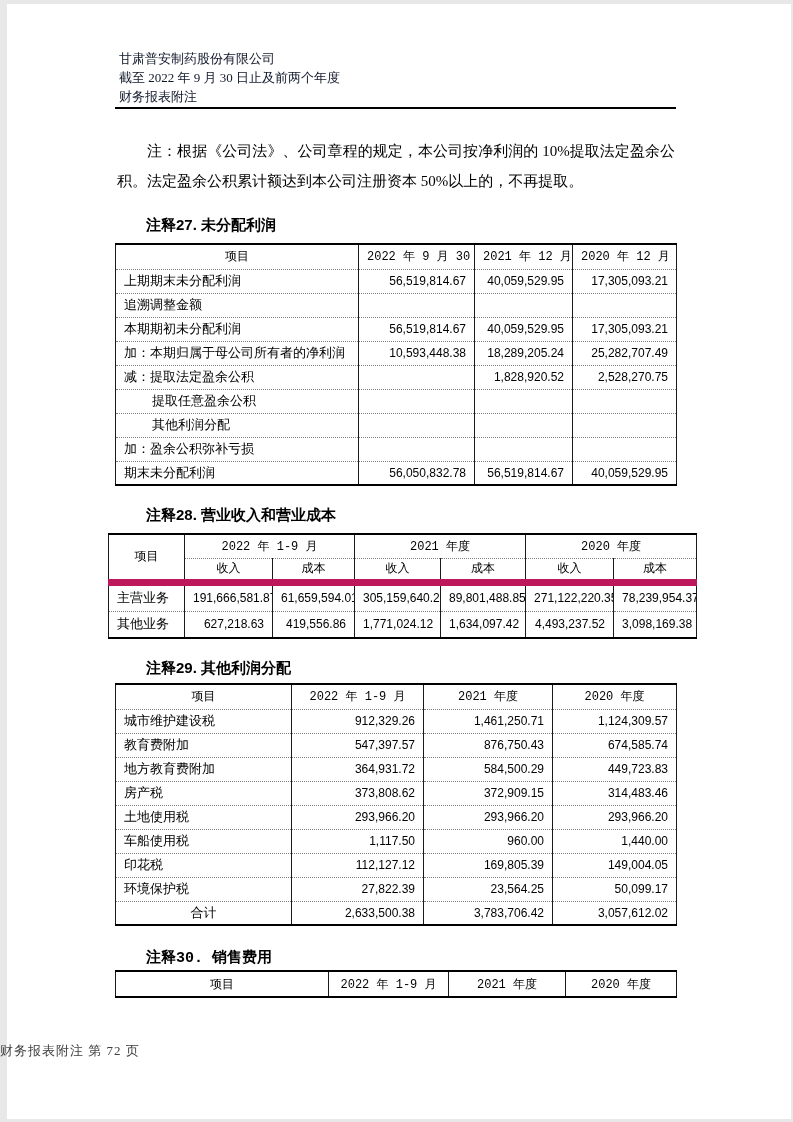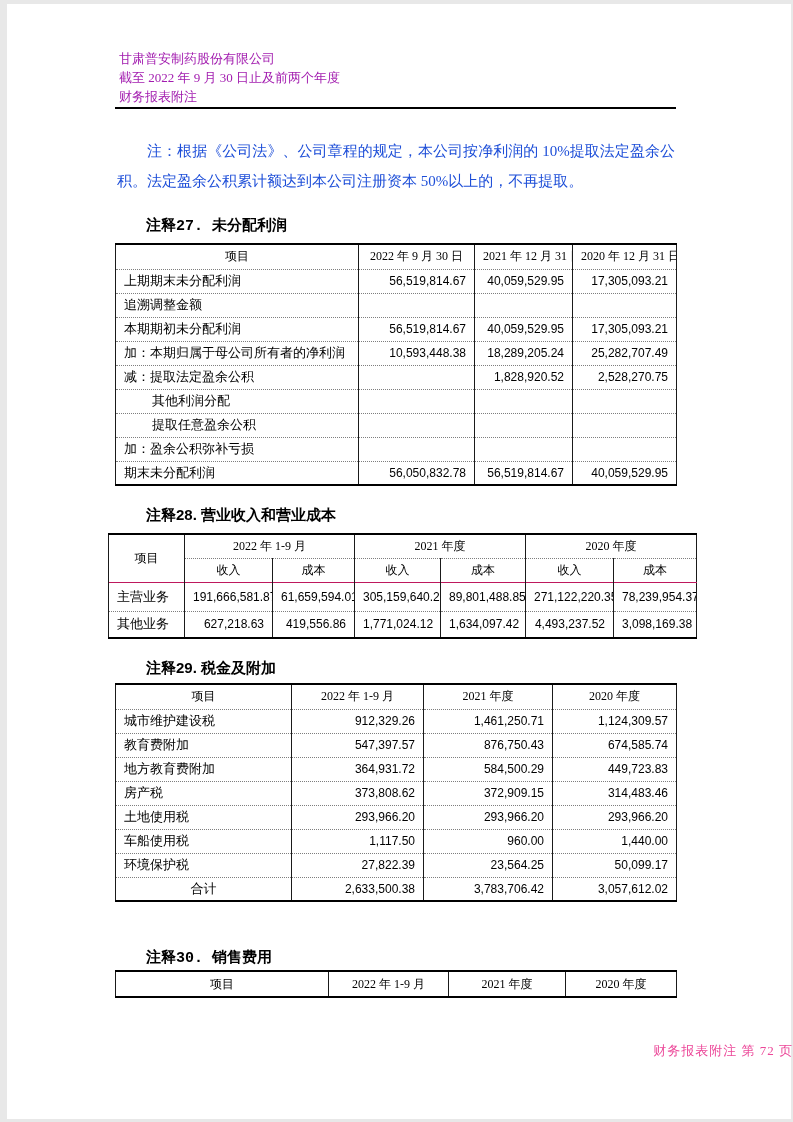--- a/index.html
+++ b/index.html
@@ -9,86 +9,86 @@
   .canvas { position: absolute; left: 0; top: 0; width: 793px; height: 1122px; background: #ffffff; }
   .edge { position: absolute; background: #e8e8e8; }
   .edge-left   { left: 0; top: 0; width: 7px;  height: 100%; }
   .edge-top    { left: 0; top: 0; width: 100%; height: 4px;  }
   .edge-right  { right: 0; top: 0; width: 2px; height: 100%; }
   .edge-bottom { left: 0; bottom: 0; width: 100%; height: 3px; }
 
   .doc-header {
     position: absolute; left: 119px; top: 49px;
     font-family: "Liberation Serif", "DejaVu Serif", serif;
-    font-size: 13px; line-height: 19px; color: #a21caf; white-space: nowrap;
+    font-size: 13px; line-height: 19px; color: #0f172a; white-space: nowrap;
   }
   .header-rule { position: absolute; left: 115px; top: 107px; width: 561px; height: 2px; background: #000; }
 
   .note {
     position: absolute; left: 117px; top: 136px; width: 558px;
     font-family: "Liberation Serif", "DejaVu Serif", serif;
-    font-size: 15px; line-height: 30px; text-align: justify; text-indent: 2em; color: #1d4ed8;
+    font-size: 15px; line-height: 30px; text-align: justify; text-indent: 2em; color: #000000;
   }
 
   .sec {
     position: absolute; left: 146px;
     font-family: "Liberation Sans", "DejaVu Sans", sans-serif;
     font-weight: bold; font-size: 15px; color: #000; white-space: nowrap;
   }
-  .sec27 { top: 216px; font-family: Liberation Mono, monospace; }
+  .sec27 { top: 216px; }
   .sec28 { top: 506px; }
   .sec29 { top: 659px; }
   .sec30 { top: 948px; font-family: Liberation Mono, monospace; }
 
   table.t {
     position: absolute; border-collapse: collapse; table-layout: fixed; background: #fff;
     border: 1px solid #1a1a1a; border-top: 2.5px solid #000; border-bottom: 2.5px solid #000;
   }
   table.t th, table.t td {
     border-left: 1px solid #1a1a1a;
     border-top: 1px dotted #7e7e7e;
     padding: 0 8px; overflow: hidden; white-space: nowrap; vertical-align: middle;
   }
   table.t thead tr:first-child th { border-top: none; }
   table.t th {
     text-align: center; font-weight: normal;
-    font-family: Liberation Serif, serif; font-size: 12px; color: #000;
+    font-family: Liberation Mono, monospace; font-size: 12px; color: #000;
   }
   td.lbl {
     text-align: left;
     font-family: Liberation Sans, sans-serif; font-size: 13px; color: #000; margin-left: 19px;
   }
   td.lbl.ind { padding-left: 36px; }
   td.lbl.ctr { text-align: center; }
   td.num {
     text-align: right;
     font-family: "Liberation Sans", "DejaVu Sans", sans-serif; font-size: 12px; color: #000;
   }
 
   .t27 { left: 115px; top: 243px; width: 561px; }
   .t27 thead tr { height: 25px; }
   .t27 tbody tr { height: 24px; }
 
   .t28 { left: 108px; top: 533px; width: 588px; }
   .t28 thead tr { height: 24px; }
   .t28 tbody tr { height: 27px; }
   .t28 tbody tr:first-child { height: 29px; }
-  .t28 tbody tr:first-child td { border-top: 1px solid #be185d; }
+  .t28 tbody tr:first-child td { border-top: 7px solid #be185d; }
 
   .t29 { left: 115px; top: 683px; width: 561px; }
   .t29 thead tr { height: 25px; }
   .t29 tbody tr { height: 24px; }
 
   .t30 { left: 115px; top: 970px; width: 561px; }
   .t30 thead tr { height: 26px; }
 
   .footer {
-    position: absolute; left: 0; top: 1042px; width: 100%; text-align: right;
+    position: absolute; left: 0; top: 1042px; width: 100%; text-align: left;
     font-family: "Liberation Serif", "DejaVu Serif", serif; font-size: 13px;
-    letter-spacing: 1px; color: #ec4899;
+    letter-spacing: 1px; color: #404040;
   }
 </style>
 </head>
 <body>
 
 <div class="canvas">
   <div class="edge edge-left"></div>
   <div class="edge edge-top"></div>
   <div class="edge edge-right"></div>
   <div class="edge edge-bottom"></div>
@@ -143,27 +143,27 @@
           <td class="num">18,289,205.24</td>
           <td class="num">25,282,707.49</td>
         </tr>
         <tr>
           <td class="lbl">减：提取法定盈余公积</td>
           <td class="num"></td>
           <td class="num">1,828,920.52</td>
           <td class="num">2,528,270.75</td>
         </tr>
         <tr>
+          <td class="lbl ind">提取任意盈余公积</td>
+          <td class="num"></td>
+          <td class="num"></td>
+          <td class="num"></td>
+        </tr>
+        <tr>
           <td class="lbl ind">其他利润分配</td>
-          <td class="num"></td>
-          <td class="num"></td>
-          <td class="num"></td>
-        </tr>
-        <tr>
-          <td class="lbl ind">提取任意盈余公积</td>
           <td class="num"></td>
           <td class="num"></td>
           <td class="num"></td>
         </tr>
         <tr>
           <td class="lbl">加：盈余公积弥补亏损</td>
           <td class="num"></td>
           <td class="num"></td>
           <td class="num"></td>
         </tr>
@@ -218,21 +218,21 @@
           <td class="num">627,218.63</td>
           <td class="num">419,556.86</td>
           <td class="num">1,771,024.12</td>
           <td class="num">1,634,097.42</td>
           <td class="num">4,493,237.52</td>
           <td class="num">3,098,169.38</td>
         </tr>
       </tbody>
   </table>
 
-  <h3 class="sec sec29">注释29. 税金及附加</h3>
+  <h3 class="sec sec29">注释29. 其他利润分配</h3>
   <table class="t t29">
     <colgroup>
         <col style="width:176px">
         <col style="width:132px">
         <col style="width:129px">
         <col style="width:124px">
       </colgroup>
     <thead>
         <tr>
           <th>项目</th>
@@ -270,20 +270,26 @@
           <td class="lbl">土地使用税</td>
           <td class="num">293,966.20</td>
           <td class="num">293,966.20</td>
           <td class="num">293,966.20</td>
         </tr>
         <tr>
           <td class="lbl">车船使用税</td>
           <td class="num">1,117.50</td>
           <td class="num">960.00</td>
           <td class="num">1,440.00</td>
+        </tr>
+        <tr>
+          <td class="lbl">印花税</td>
+          <td class="num">112,127.12</td>
+          <td class="num">169,805.39</td>
+          <td class="num">149,004.05</td>
         </tr>
         <tr>
           <td class="lbl">环境保护税</td>
           <td class="num">27,822.39</td>
           <td class="num">23,564.25</td>
           <td class="num">50,099.17</td>
         </tr>
         <tr>
           <td class="lbl ctr">合计</td>
           <td class="num">2,633,500.38</td>

